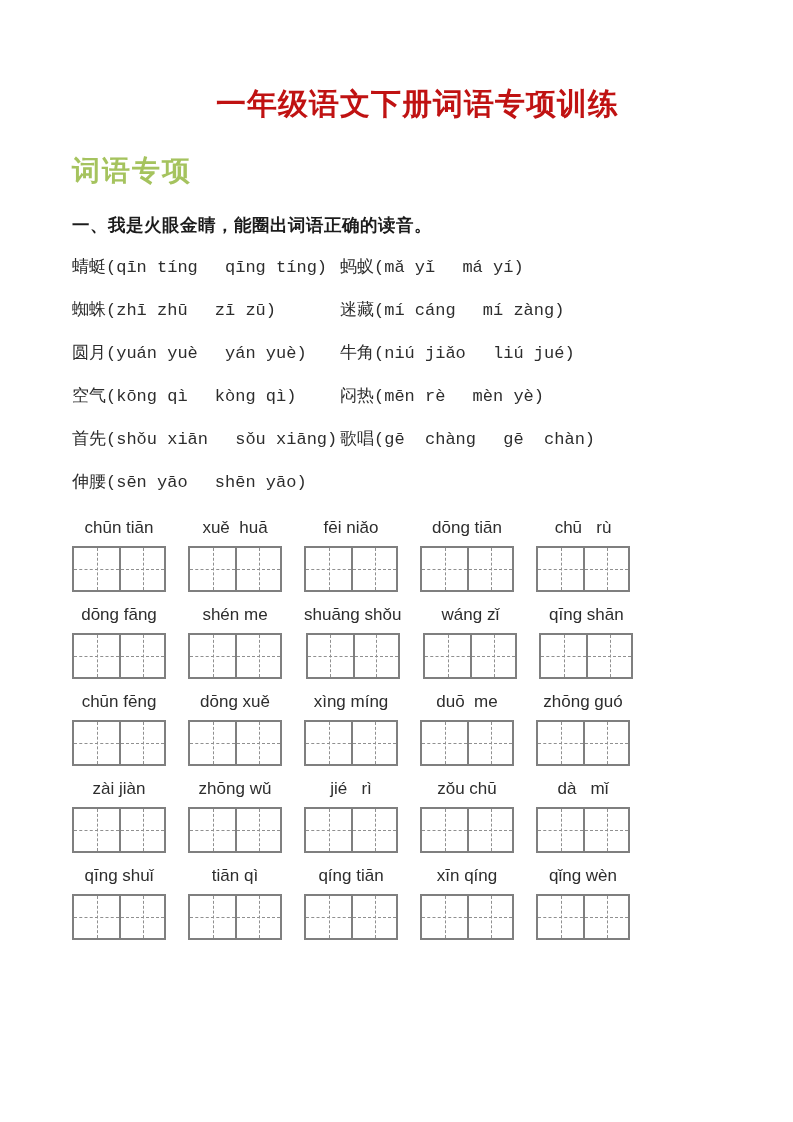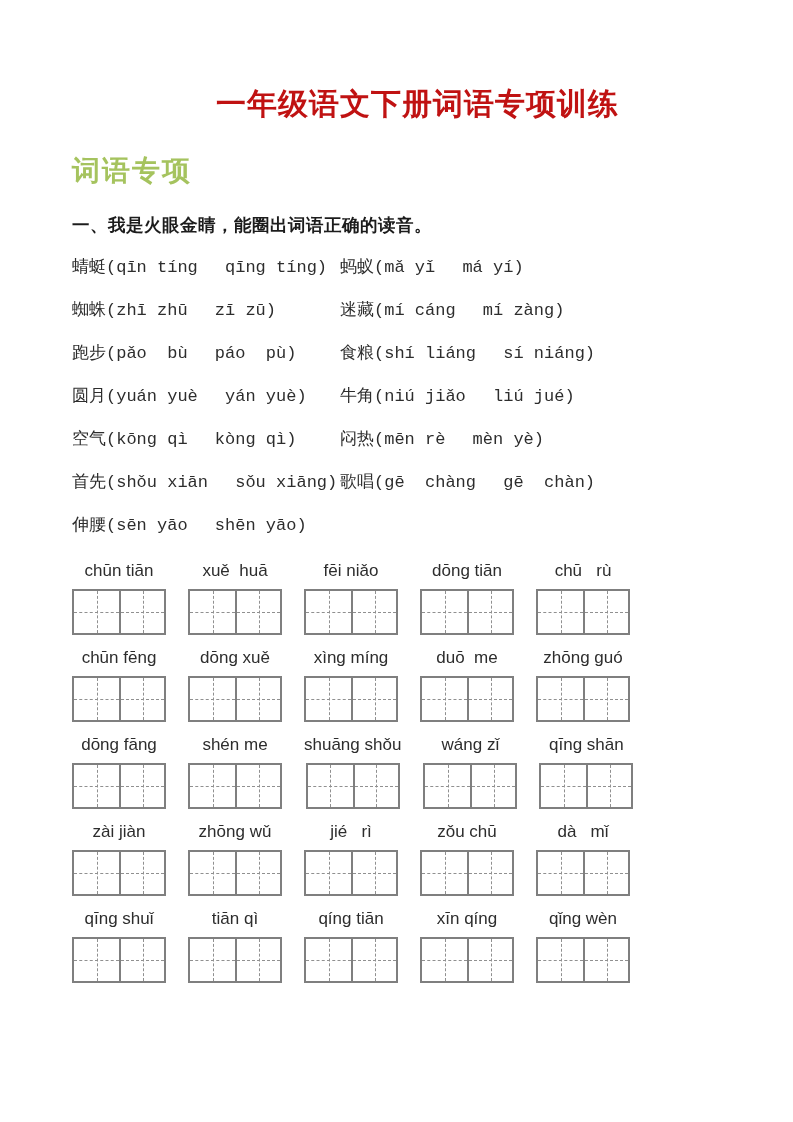--- a/index.html
+++ b/index.html
@@ -110,24 +110,20 @@
   <div class="s1-list">
     <div class="s1-row">
       <div class="s1-cell left"><span class="word">蜻蜓</span><span class="pron">(qīn tíng　 qīng tíng)</span></div>
       <div class="s1-cell"><span class="word">蚂蚁</span><span class="pron">(mǎ yǐ　 má yí)</span></div>
     </div>
     <div class="s1-row">
       <div class="s1-cell left"><span class="word">蜘蛛</span><span class="pron">(zhī zhū　 zī zū)</span></div>
       <div class="s1-cell"><span class="word">迷藏</span><span class="pron">(mí cáng　 mí zàng)</span></div>
     </div>
     <div class="s1-row">
-      <div class="s1-cell left"><span class="word">跑步</span><span class="pron">(pǎo  bù　 páo  pù)</span></div>
-      <div class="s1-cell"><span class="word">食粮</span><span class="pron">(shí liáng　 sí niáng)</span></div>
-    </div>
-    <div class="s1-row">
       <div class="s1-cell left"><span class="word">圆月</span><span class="pron">(yuán yuè　 yán yuè)</span></div>
       <div class="s1-cell"><span class="word">牛角</span><span class="pron">(niú jiǎo　 liú jué)</span></div>
     </div>
     <div class="s1-row">
       <div class="s1-cell left"><span class="word">空气</span><span class="pron">(kōng qì　 kòng qì)</span></div>
       <div class="s1-cell"><span class="word">闷热</span><span class="pron">(mēn rè　 mèn yè)</span></div>
     </div>
     <div class="s1-row">
       <div class="s1-cell left"><span class="word">首先</span><span class="pron">(shǒu xiān　 sǒu xiāng)</span></div>
       <div class="s1-cell"><span class="word">歌唱</span><span class="pron">(gē  chàng　 gē  chàn)</span></div>
@@ -174,20 +170,58 @@
         <div class="py-label">chū   rù</div>
         <div class="tian-grid">
             <div class="tian-cell"></div>
             <div class="tian-cell"></div>
           </div>
       </div>
     </div>
 
     <div class="py-row">
       <div class="py-item">
+        <div class="py-label">dōng fāng</div>
+        <div class="tian-grid">
+            <div class="tian-cell"></div>
+            <div class="tian-cell"></div>
+          </div>
+      </div>
+      <div class="py-item">
+        <div class="py-label">shén me</div>
+        <div class="tian-grid">
+            <div class="tian-cell"></div>
+            <div class="tian-cell"></div>
+          </div>
+      </div>
+      <div class="py-item">
+        <div class="py-label">shuāng shǒu</div>
+        <div class="tian-grid">
+            <div class="tian-cell"></div>
+            <div class="tian-cell"></div>
+          </div>
+      </div>
+      <div class="py-item">
+        <div class="py-label">wáng zǐ</div>
+        <div class="tian-grid">
+            <div class="tian-cell"></div>
+            <div class="tian-cell"></div>
+          </div>
+      </div>
+      <div class="py-item">
+        <div class="py-label">qīng shān</div>
+        <div class="tian-grid">
+            <div class="tian-cell"></div>
+            <div class="tian-cell"></div>
+          </div>
+      </div>
+    </div>
+
+    <div class="py-row">
+      <div class="py-item">
         <div class="py-label">chūn fēng</div>
         <div class="tian-grid">
             <div class="tian-cell"></div>
             <div class="tian-cell"></div>
           </div>
       </div>
       <div class="py-item">
         <div class="py-label">dōng xuě</div>
         <div class="tian-grid">
             <div class="tian-cell"></div>
@@ -203,58 +237,20 @@
       </div>
       <div class="py-item">
         <div class="py-label">duō  me</div>
         <div class="tian-grid">
             <div class="tian-cell"></div>
             <div class="tian-cell"></div>
           </div>
       </div>
       <div class="py-item">
         <div class="py-label">zhōng guó</div>
-        <div class="tian-grid">
-            <div class="tian-cell"></div>
-            <div class="tian-cell"></div>
-          </div>
-      </div>
-    </div>
-
-    <div class="py-row">
-      <div class="py-item">
-        <div class="py-label">dōng fāng</div>
-        <div class="tian-grid">
-            <div class="tian-cell"></div>
-            <div class="tian-cell"></div>
-          </div>
-      </div>
-      <div class="py-item">
-        <div class="py-label">shén me</div>
-        <div class="tian-grid">
-            <div class="tian-cell"></div>
-            <div class="tian-cell"></div>
-          </div>
-      </div>
-      <div class="py-item">
-        <div class="py-label">shuāng shǒu</div>
-        <div class="tian-grid">
-            <div class="tian-cell"></div>
-            <div class="tian-cell"></div>
-          </div>
-      </div>
-      <div class="py-item">
-        <div class="py-label">wáng zǐ</div>
-        <div class="tian-grid">
-            <div class="tian-cell"></div>
-            <div class="tian-cell"></div>
-          </div>
-      </div>
-      <div class="py-item">
-        <div class="py-label">qīng shān</div>
         <div class="tian-grid">
             <div class="tian-cell"></div>
             <div class="tian-cell"></div>
           </div>
       </div>
     </div>
 
     <div class="py-row">
       <div class="py-item">
         <div class="py-label">zài jiàn</div>

